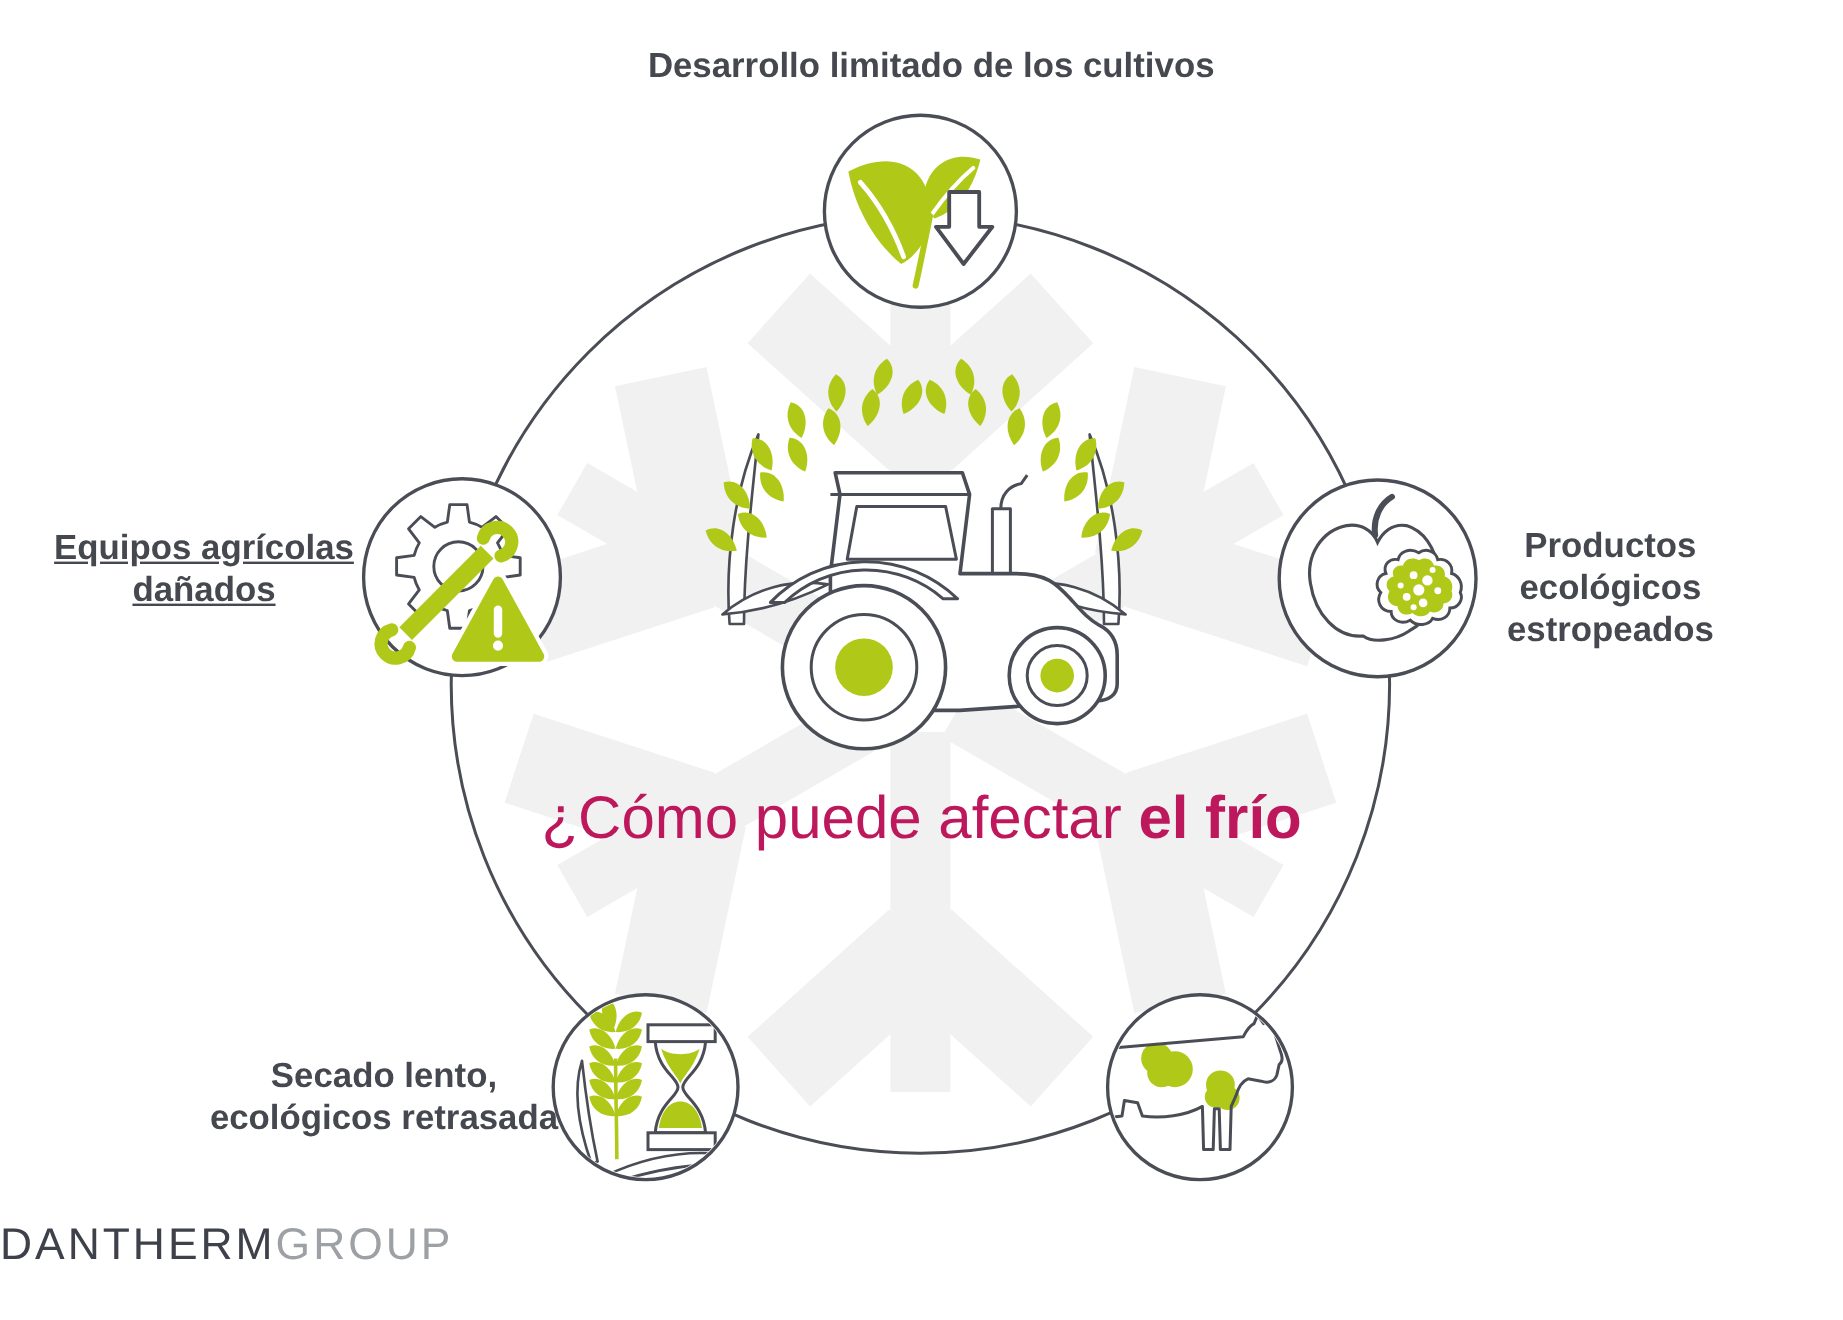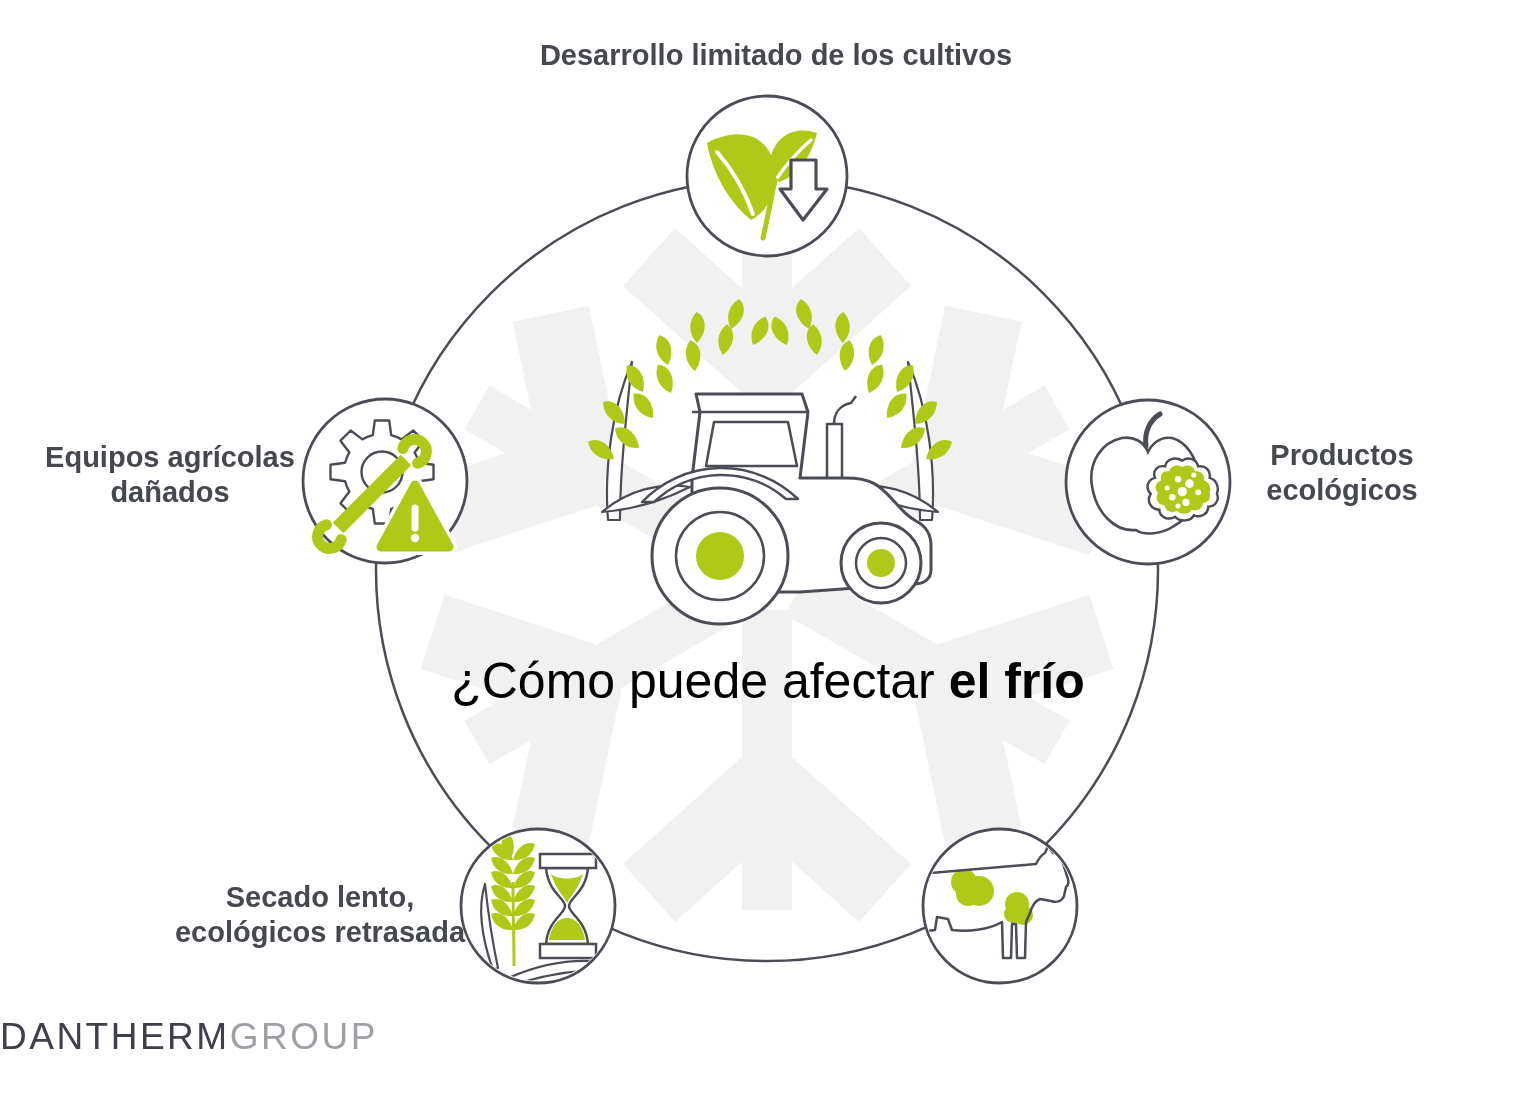--- a/index.html
+++ b/index.html
@@ -2,26 +2,26 @@
 <html><head>
 <meta charset="utf-8">
 <style>
   html,body{margin:0;padding:0;background:#ffffff;}
   .canvas{position:relative;width:1536px;height:1100px;background:#fff;overflow:hidden;
           font-family:"Liberation Sans",sans-serif;color:#45484f;}
   svg.scene{position:absolute;left:0;top:0;width:1536px;height:1100px;}
   .lbl{position:absolute;font-weight:bold;color:#45484f;text-align:center;line-height:35px;font-size:29px;}
   .lbl div{white-space:nowrap;}
   .top-lbl{left:0;right:0;top:38px;margin-left:16px;}
-  .left-lbl{left:20px;width:300px;top:440px;}
+  .left-lbl{left:20px;width:300px;top:440px;text-decoration:underline;}
   .right-lbl{left:1212px;width:260px;top:438px;}
   .bl-lbl{left:150px;width:340px;top:880px;}
   .br-lbl{left:1100px;width:370px;top:878px;}
   .title{position:absolute;left:0;right:0;top:652px;text-align:center;
-         font-size:50px;line-height:58px;color:#000000;}
+         font-size:50px;line-height:58px;color:#be185d;}
   .title .light{font-weight:300;}
   .title .bold{font-weight:bold;}
   .logo{position:absolute;left:0;right:0;top:1016px;text-align:left;font-size:37px;
         letter-spacing:2.5px;font-weight:500;}
   .logo .primary{color:#3e4149;}
   .logo .secondary{color:#9da0a5;}
 </style>
 </head>
 <body>
 
@@ -227,20 +227,21 @@
 </div>
 
 <div class="lbl left-lbl">
   <div>Equipos agrícolas</div>
   <div>dañados</div>
 </div>
 
 <div class="lbl right-lbl">
   <div>Productos</div>
   <div>ecológicos</div>
+  <div>estropeados</div>
 </div>
 
 <div class="lbl bl-lbl">
   <div>Secado lento,</div>
   <div>ecológicos retrasada</div>
 </div>
 
 
 <div class="title">
   <div><span class="light">¿Cómo puede afectar </span><span class="bold">el frío</span></div>

